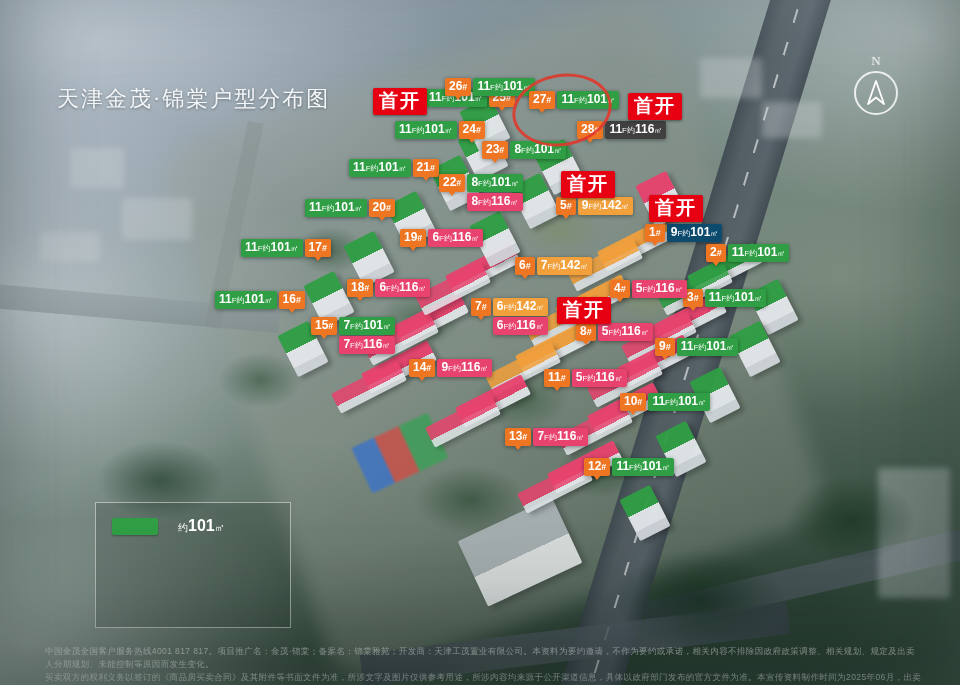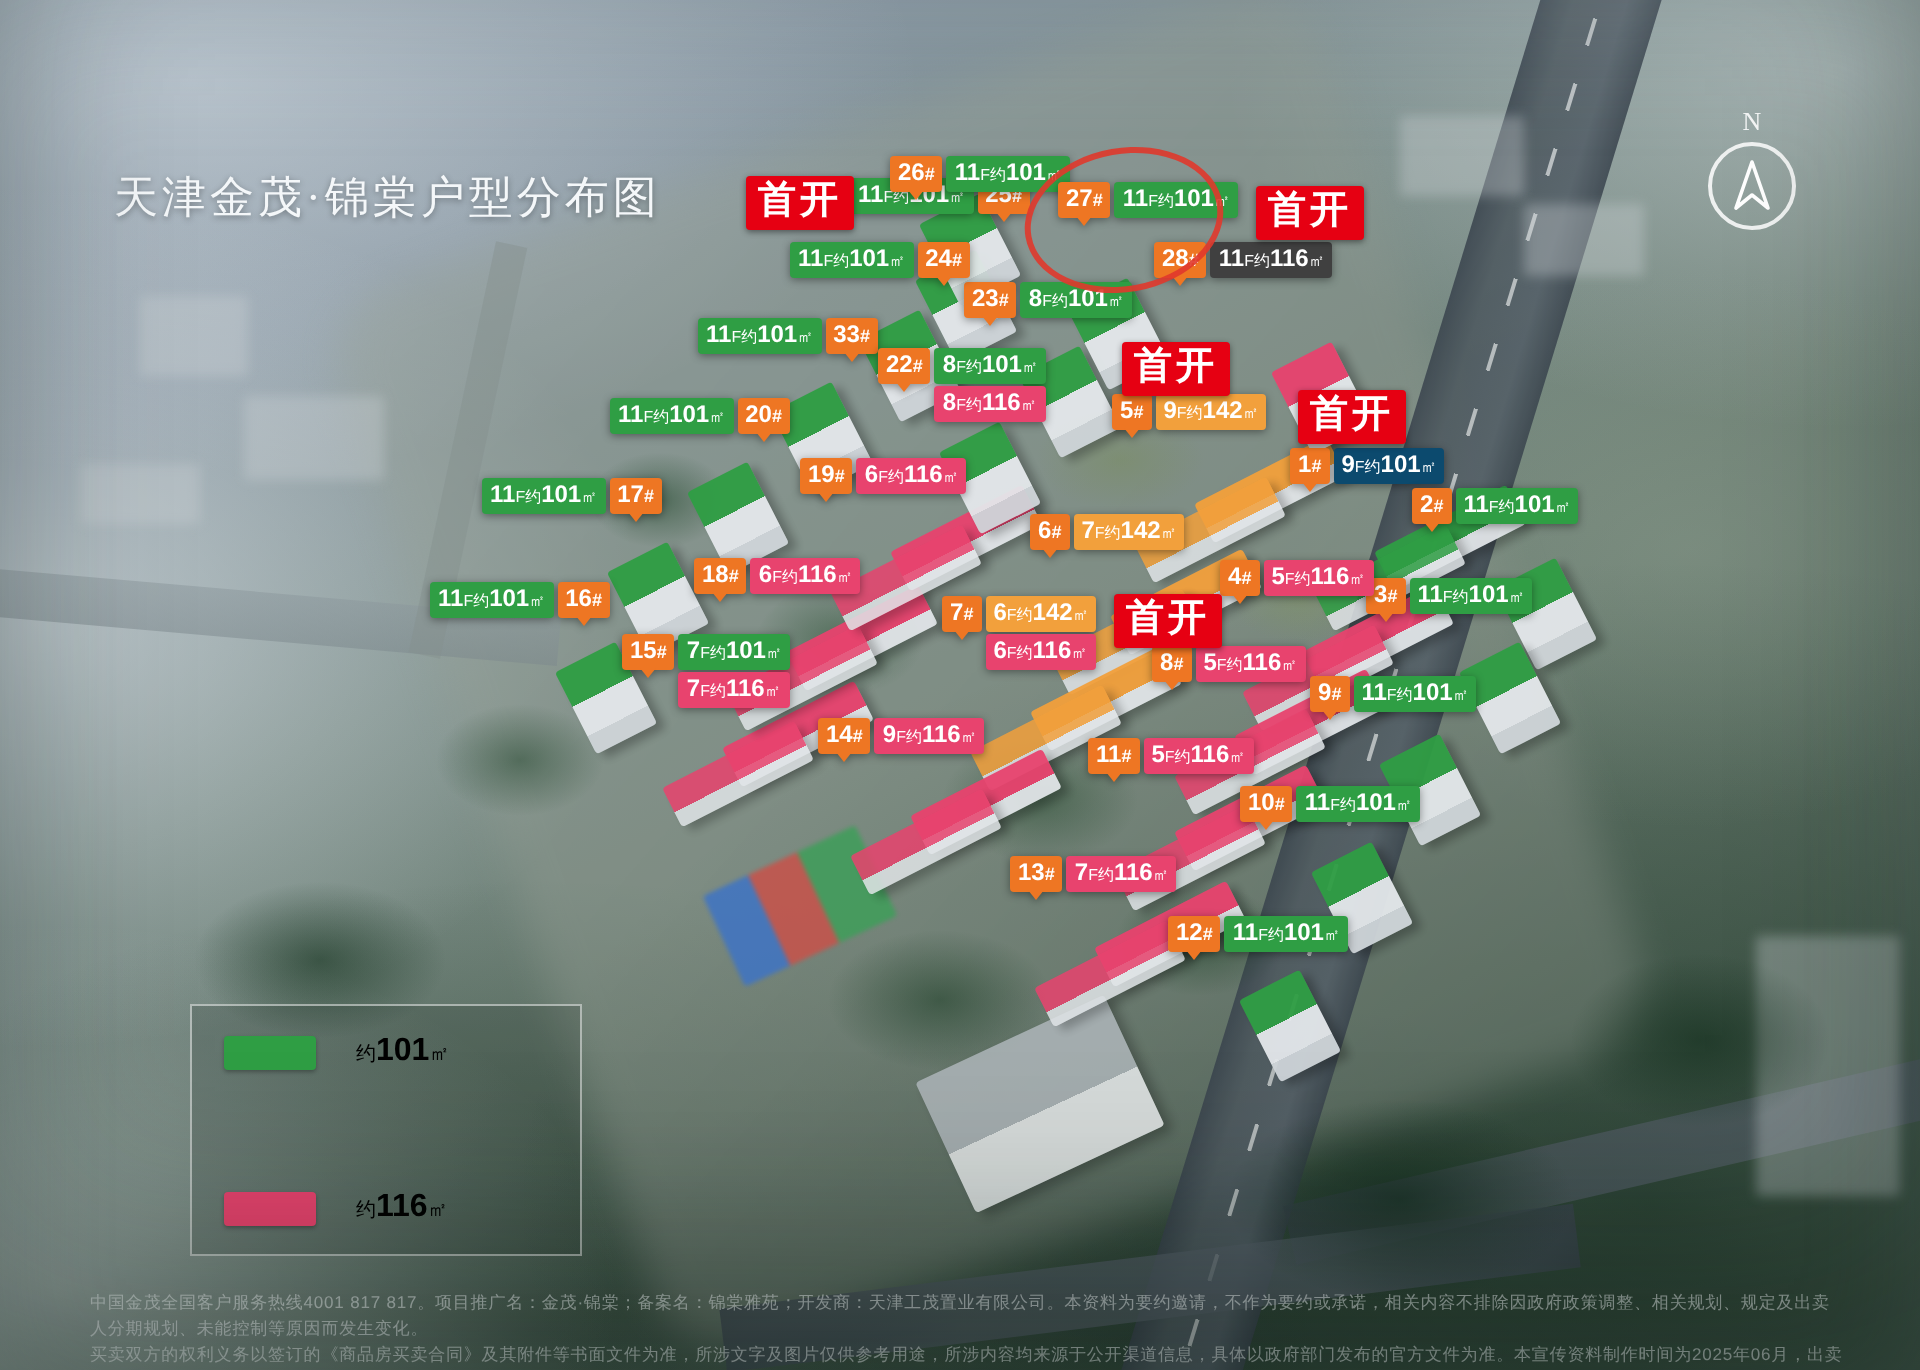--- a/index.html
+++ b/index.html
@@ -88,21 +88,21 @@
     font-family:"Liberation Serif","DejaVu Serif",serif;text-shadow:0 1px 3px rgba(0,0,0,.35);z-index:9;}
   #compass{position:absolute;left:850px;top:53px;width:52px;text-align:center;color:#fff;z-index:9;}
   #compass .n{font-size:13px;font-family:"Liberation Serif",serif;opacity:.9;}
   #compass .circle{width:40px;height:40px;border:2px solid rgba(255,255,255,.85);border-radius:50%;
     margin:2px auto 0;display:flex;align-items:center;justify-content:center;}
   #legend{position:absolute;left:95px;top:502px;width:196px;height:126px;box-sizing:border-box;
     border:1px solid rgba(255,255,255,.5);background:rgba(15,25,20,.15);padding:14px 16px;
     display:flex;flex-direction:column;justify-content:space-between;z-index:9;}
   .legend-row{display:flex;align-items:center;gap:20px;}
   .swatch{width:46px;height:17px;border-radius:2px;box-shadow:0 1px 2px rgba(0,0,0,.3);}
-  .legend-label{color:#000000;}
+  .legend-label{color:#ffffff;}
   .legend-label .b{font-size:16px;font-weight:bold;}
   .legend-label .s{font-size:10px;}
   #disclaimer{position:absolute;left:45px;right:38px;top:645px;color:rgba(238,243,245,.6);
     font-size:8.5px;line-height:13px;letter-spacing:.4px;z-index:9;}
   #vignette{position:absolute;inset:0;pointer-events:none;z-index:10;
     box-shadow:inset 0 -60px 90px rgba(8,20,14,.35), inset 0 20px 60px rgba(160,175,185,.18);}
 </style>
 </head>
 <body style="--badge: #ee7623; --shoukai: #e60012; --circle: #e0392c;">
 
@@ -286,21 +286,21 @@
     <div class="blabel" style="left: 305px; top: 199px;">
       <span class="units">
         <span class="unit" style="background: rgb(47, 158, 68);"><span>11</span><span class="s">F约</span><span>101</span><span class="s">㎡</span></span>
       </span>
       <span class="bnum"><span>20</span><span class="s">#</span></span>
     </div>
     <div class="blabel" style="left: 349px; top: 159px;">
       <span class="units">
         <span class="unit" style="background: rgb(47, 158, 68);"><span>11</span><span class="s">F约</span><span>101</span><span class="s">㎡</span></span>
       </span>
-      <span class="bnum"><span>33</span><span class="s">#</span></span>
+      <span class="bnum"><span>21</span><span class="s">#</span></span>
     </div>
     <div class="blabel" style="left: 439px; top: 174px;">
       <span class="bnum"><span>22</span><span class="s">#</span></span>
       <span class="units">
         <span class="unit" style="background: rgb(47, 158, 68);"><span>8</span><span class="s">F约</span><span>101</span><span class="s">㎡</span></span>
         <span class="unit" style="background: rgb(232, 67, 110);"><span>8</span><span class="s">F约</span><span>116</span><span class="s">㎡</span></span>
       </span>
     </div>
     <div class="blabel" style="left: 482px; top: 141px;">
       <span class="bnum"><span>23</span><span class="s">#</span></span>
@@ -356,24 +356,20 @@
     </svg>
   </div>
 </div>
 
 <div id="legend">
   <div id="legend-rows" style="display: flex; flex-direction: column; justify-content: space-between; height: 100%;">
       <div class="legend-row">
         <span class="swatch" style="background: rgb(47, 158, 68);"></span>
         <span class="legend-label"><span class="s">约</span><span class="b">101</span><span class="s">㎡</span></span>
       </div>
-      <div class="legend-row">
-        <span class="swatch" style="background: rgb(232, 67, 110);"></span>
-        <span class="legend-label"><span class="s">约</span><span class="b">116</span><span class="s">㎡</span></span>
-      </div>
     </div>
 </div>
 
 <div id="disclaimer">
   <div>中国金茂全国客户服务热线4001 817 817。项目推广名：金茂·锦棠；备案名：锦棠雅苑；开发商：天津工茂置业有限公司。本资料为要约邀请，不作为要约或承诺，相关内容不排除因政府政策调整、相关规划、规定及出卖人分期规划、未能控制等原因而发生变化。</div>
   <div>买卖双方的权利义务以签订的《商品房买卖合同》及其附件等书面文件为准，所涉文字及图片仅供参考用途，所涉内容均来源于公开渠道信息，具体以政府部门发布的官方文件为准。本宣传资料制作时间为2025年06月，出卖人有权不定期对宣传资料进行修改，敬请留意最新资料。</div>
 </div>
 
 <div id="vignette"></div>
 

